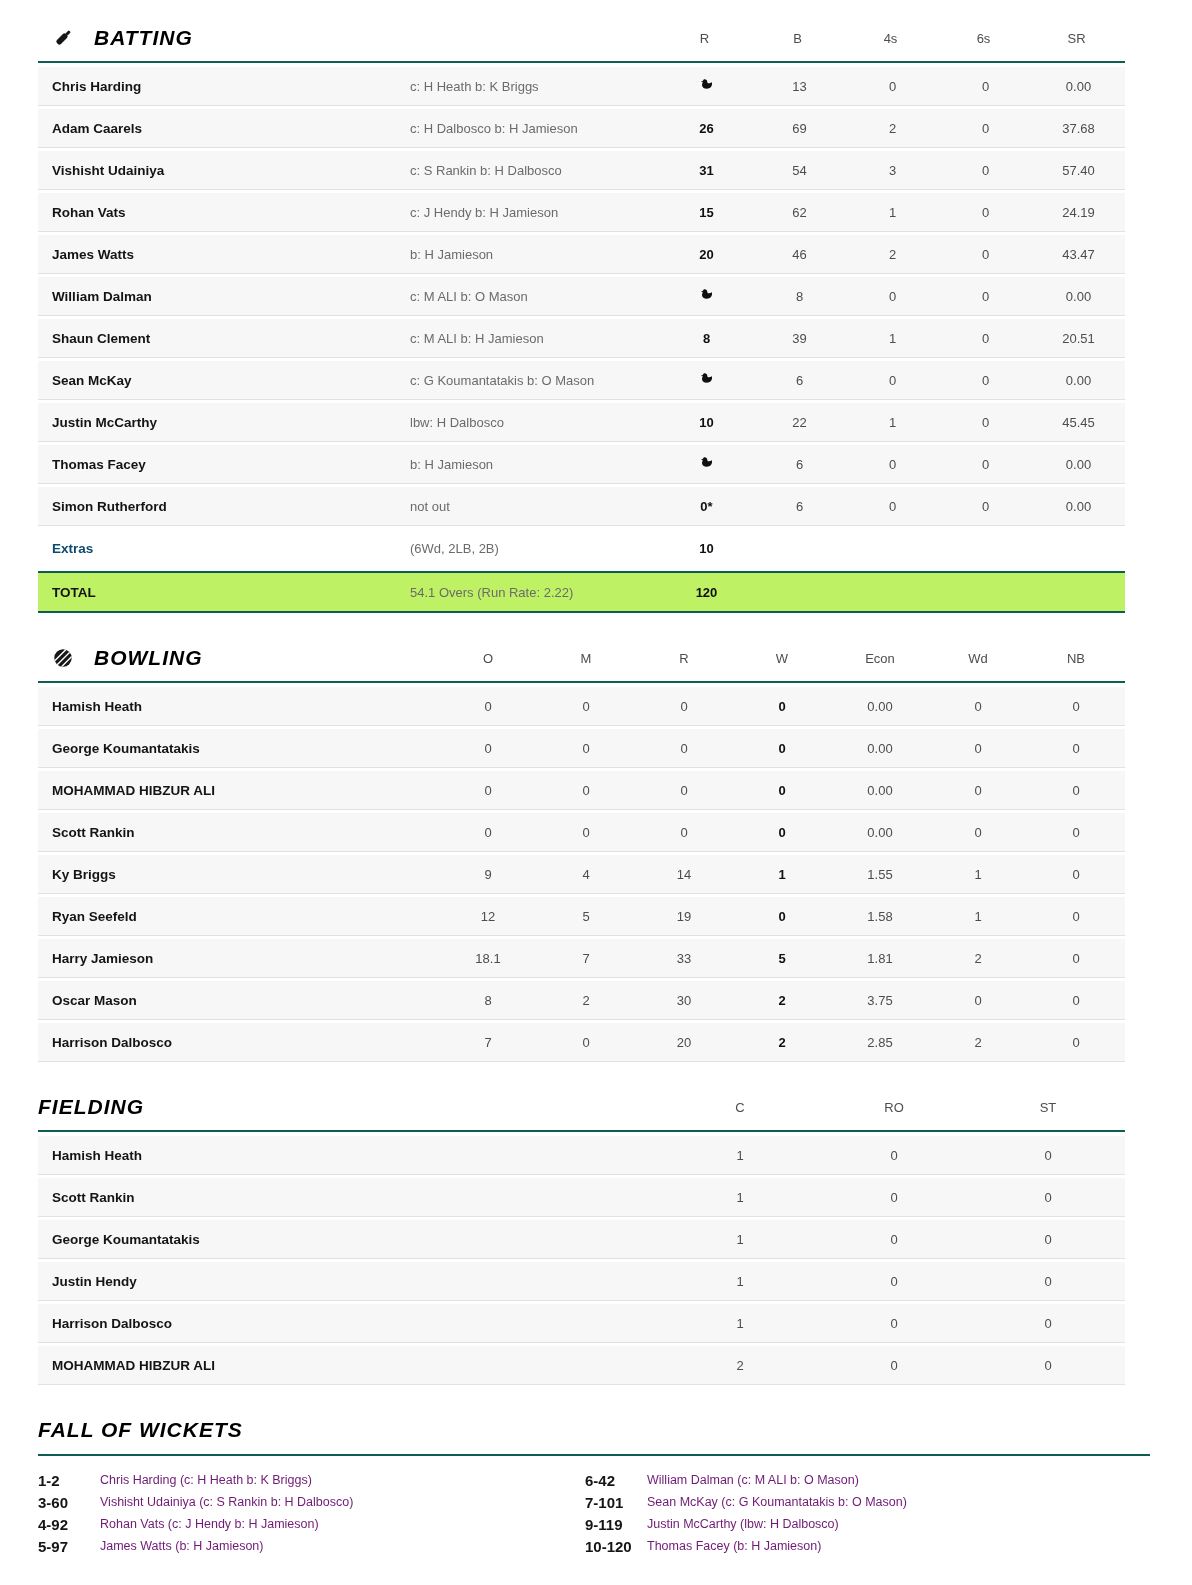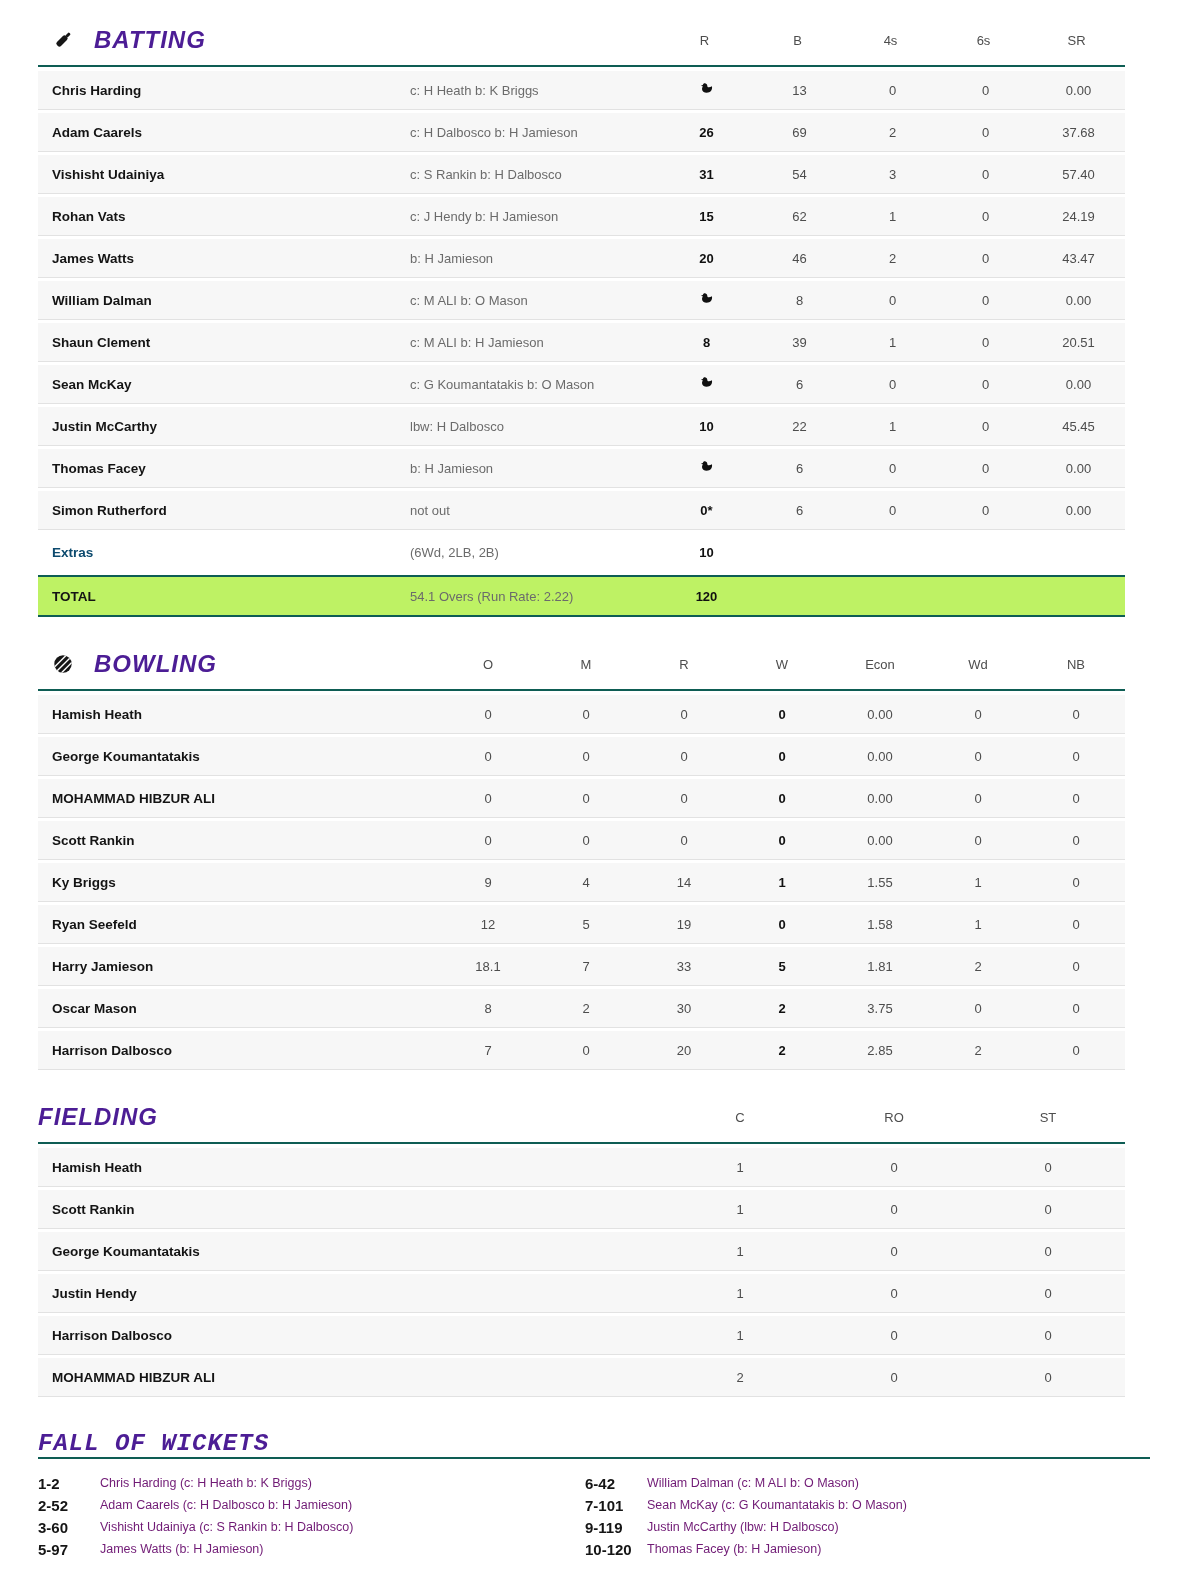--- a/index.html
+++ b/index.html
@@ -17,22 +17,22 @@
     -webkit-font-smoothing:antialiased;
   }
   .page{padding:26px 0 30px 38px;}
   .tbl{width:1087px;}
   .section{margin-bottom:33px;}
 
   
   .sec-head{display:flex; align-items:center; padding-bottom:11px; border-bottom:2px solid var(--accent);}
   .title-wrap{display:flex; align-items:center; gap:20px; padding-left:14px;}
   .sec-title{
-    font-style:italic; font-weight:800; font-size:24px; letter-spacing:1px;
-    color:#4c1d95;
+    font-style:italic; font-weight:800; font-size:21px; letter-spacing:1px;
+    color:#000000;
   }
   .icon-sq{width:22px; height:22px; display:inline-flex; align-items:center; justify-content:center;}
   .col-label{font-size:12px; color:#2e2e2e; text-align:center;}
 
   
   .rows{display:flex; flex-direction:column; gap:3px; padding-top:4px;justify-content:flex-end;}
   .row{
     display:flex; align-items:center; height:39px;
     background:var(--row-bg); border-bottom:1px solid var(--sep);
   }
@@ -54,21 +54,21 @@
   .cell-bname{flex:1; padding-left:14px; font-weight:700; font-size:13.5px; color:#141414;}
   .bowl-stat{width:98px; text-align:center; font-size:13px; color:var(--num);}
   .bowl-stat.strong{font-weight:700; color:#101010;}
 
   
   .cell-fname{flex:1; padding-left:14px; font-weight:700; font-size:13.5px; color:#141414;}
   .field-stat{width:154px; text-align:center; font-size:13px; color:var(--num);}
 
   
   .fow{width:1112px;}
-  .fow .sec-head{padding-bottom:0;font-family:Liberation Mono, monospace;}
+  .fow .sec-head{padding-bottom:12px;}
   .fow-grid{display:grid; grid-template-columns:547px 1fr; padding-top:13px;}
   .fow-col{display:flex; flex-direction:column;}
   .fow-item{display:flex; align-items:center; height:22px;}
   .fow-score{width:62px; font-weight:700; font-size:15px; color:#151515;}
   .fow-desc{font-size:12.5px; color:#701a75;}
 
   .duck svg{display:block;}
 </style>
 </head>
 <body>
@@ -450,26 +450,26 @@
     <div class="sec-head">
       <span class="sec-title">FALL OF WICKETS</span>
     </div>
     <div class="fow-grid">
       <div class="fow-col">
         <div class="fow-item">
             <span class="fow-score">1-2</span>
             <span class="fow-desc">Chris Harding (c: H Heath b: K Briggs)</span>
           </div>
           <div class="fow-item">
-            <span class="fow-score">2-52</span>
-            <span class="fow-desc">Adam Caarels (c: H Dalbosco b: H Jamieson)</span>
-          </div>
-          <div class="fow-item">
             <span class="fow-score">3-60</span>
             <span class="fow-desc">Vishisht Udainiya (c: S Rankin b: H Dalbosco)</span>
+          </div>
+          <div class="fow-item">
+            <span class="fow-score">4-92</span>
+            <span class="fow-desc">Rohan Vats (c: J Hendy b: H Jamieson)</span>
           </div>
           <div class="fow-item">
             <span class="fow-score">5-97</span>
             <span class="fow-desc">James Watts (b: H Jamieson)</span>
           </div>
       </div>
       <div class="fow-col">
         <div class="fow-item">
             <span class="fow-score">6-42</span>
             <span class="fow-desc">William Dalman (c: M ALI b: O Mason)</span>

